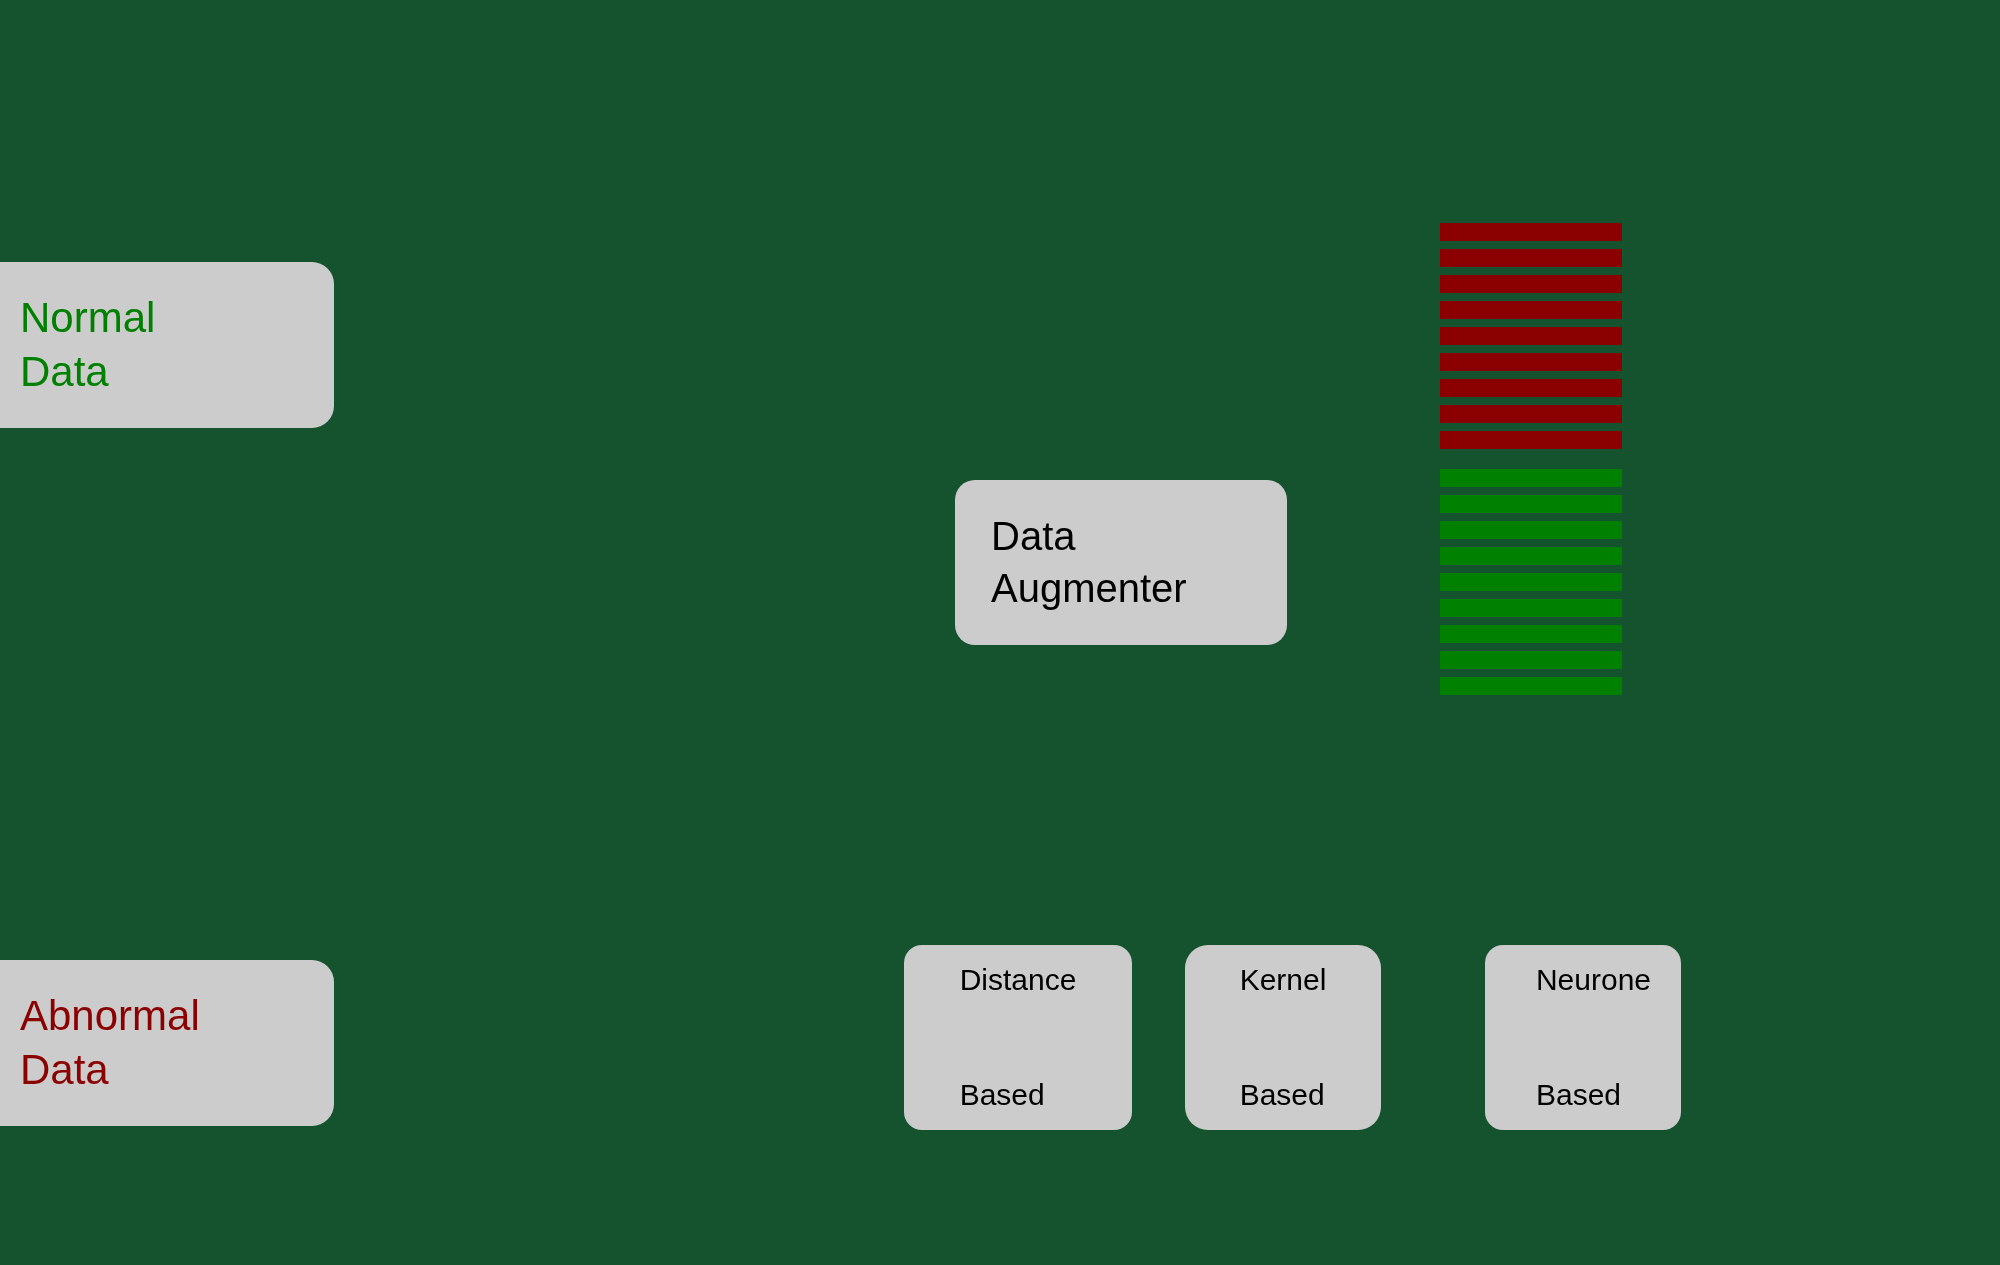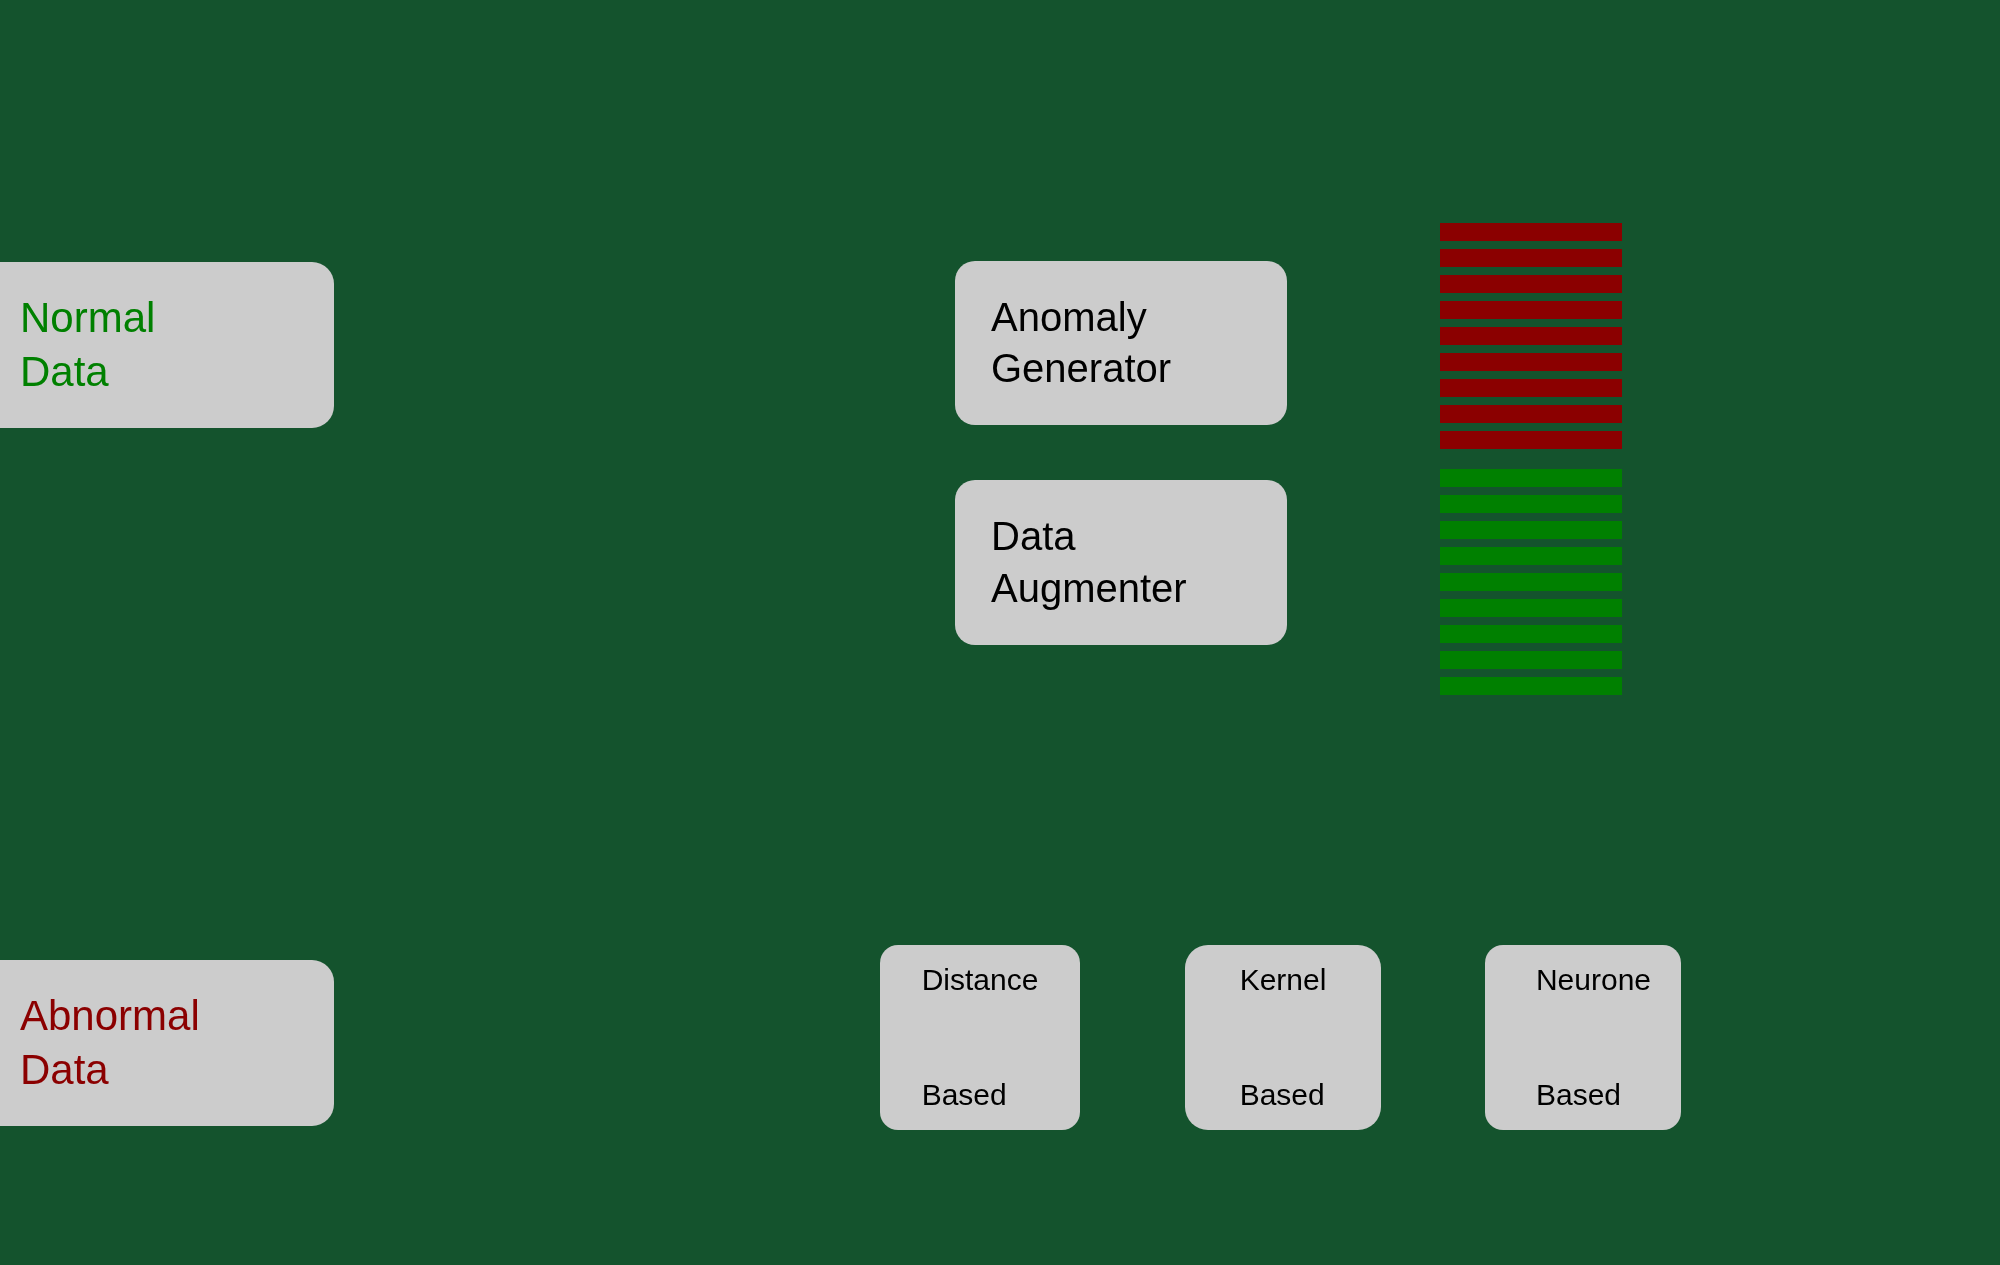--- a/index.html
+++ b/index.html
@@ -82,21 +82,21 @@
     border-radius: 18px;
     font-size: 30px;
     align-items: center;
     padding-left: 0;
     text-align: left;
   }
   .method-node .inner {
     display: inline-block;
     text-align: left;
   }
-  #node-distance-based { left: 880px;  width: 200px; }
+  #node-distance-based { left: 904px;  width: 228px; }
   #node-kernel-based   { left: 1185px; width: 196px; border-radius: 23px; }
   #node-neurone-based  { left: 1485px; width: 196px; padding-left: 21px; }
 
   
   #dataset-stripes {
     position: absolute;
     left: 1440px;
     top: 223px;
     width: 182px;
     height: 460px;
@@ -118,24 +118,20 @@
   <div class="node" id="node-normal-data">
     <span class="line">Normal</span>
     <span class="line">Data</span>
   </div>
 
   <div class="node" id="node-abnormal-data">
     <span class="line">Abnormal</span>
     <span class="line">Data</span>
   </div>
 
-  <div class="node" id="node-anomaly-generator">
-    <span class="line">Anomaly</span>
-    <span class="line">Generator</span>
-  </div>
 
   <div class="node" id="node-data-augmenter">
     <span class="line">Data</span>
     <span class="line">Augmenter</span>
   </div>
 
   <div id="dataset-stripes">
       <div class="stripe stripe-anomaly" style="top: 0px; background: rgb(139, 0, 0);"></div>
       <div class="stripe stripe-anomaly" style="top: 26px; background: rgb(139, 0, 0);"></div>
       <div class="stripe stripe-anomaly" style="top: 52px; background: rgb(139, 0, 0);"></div>

